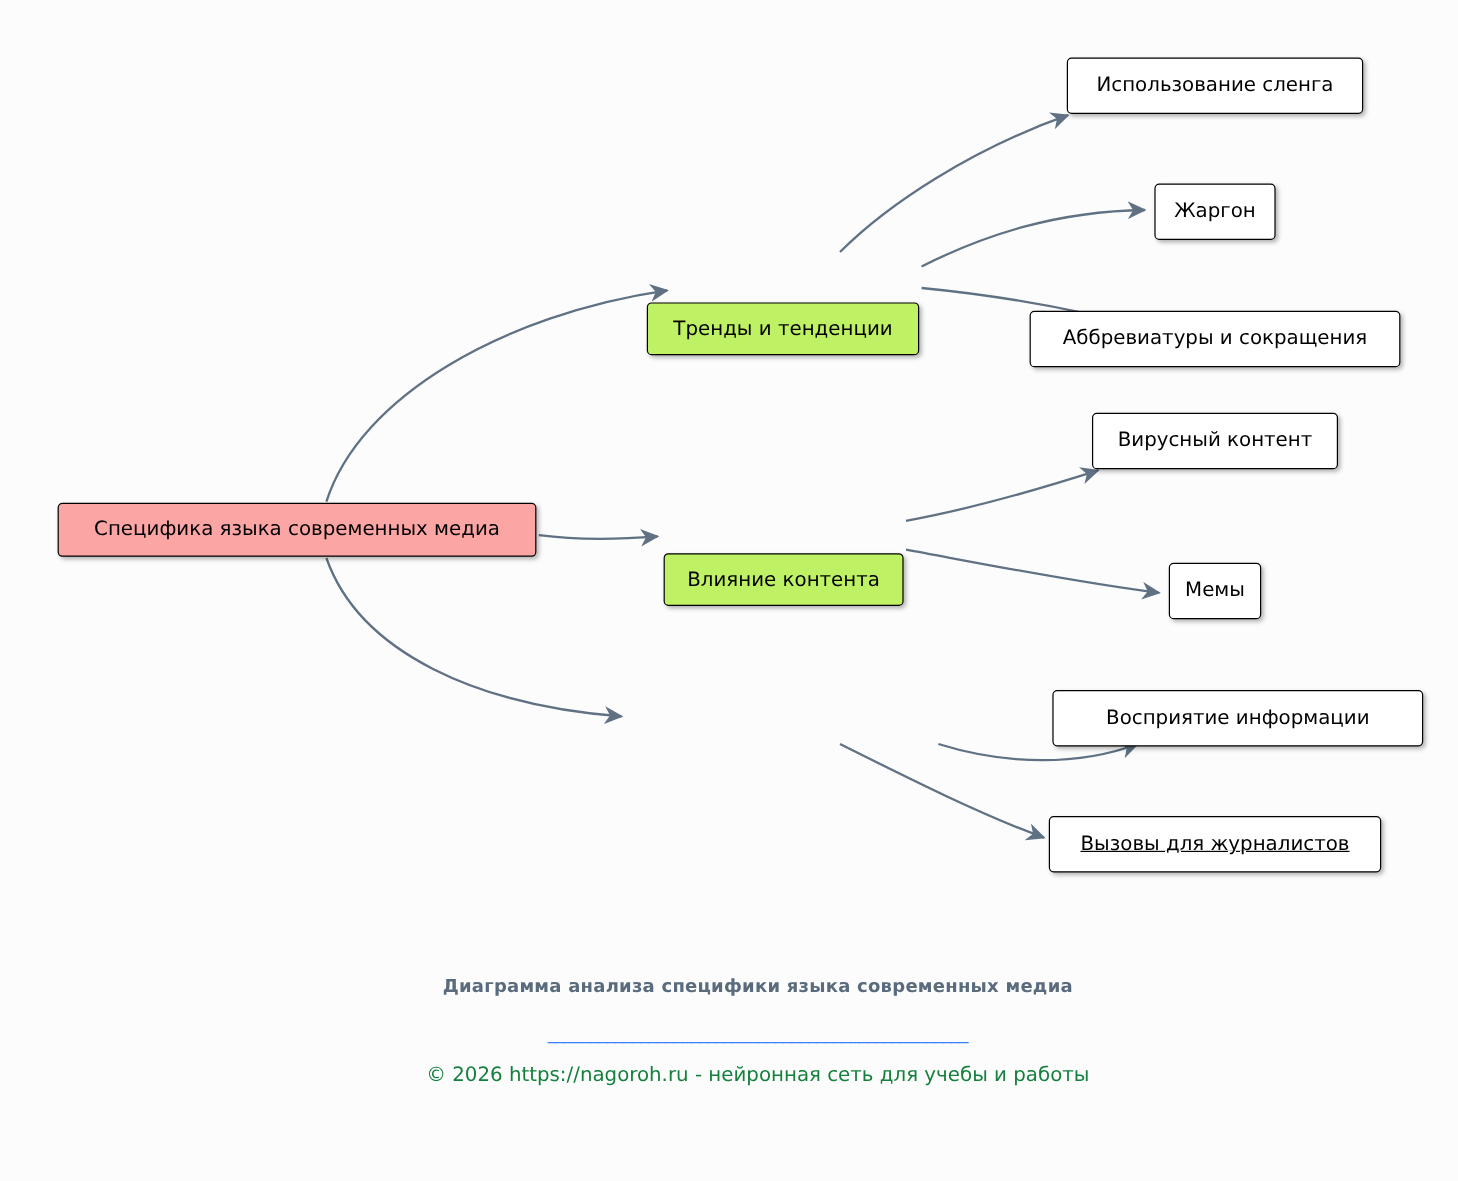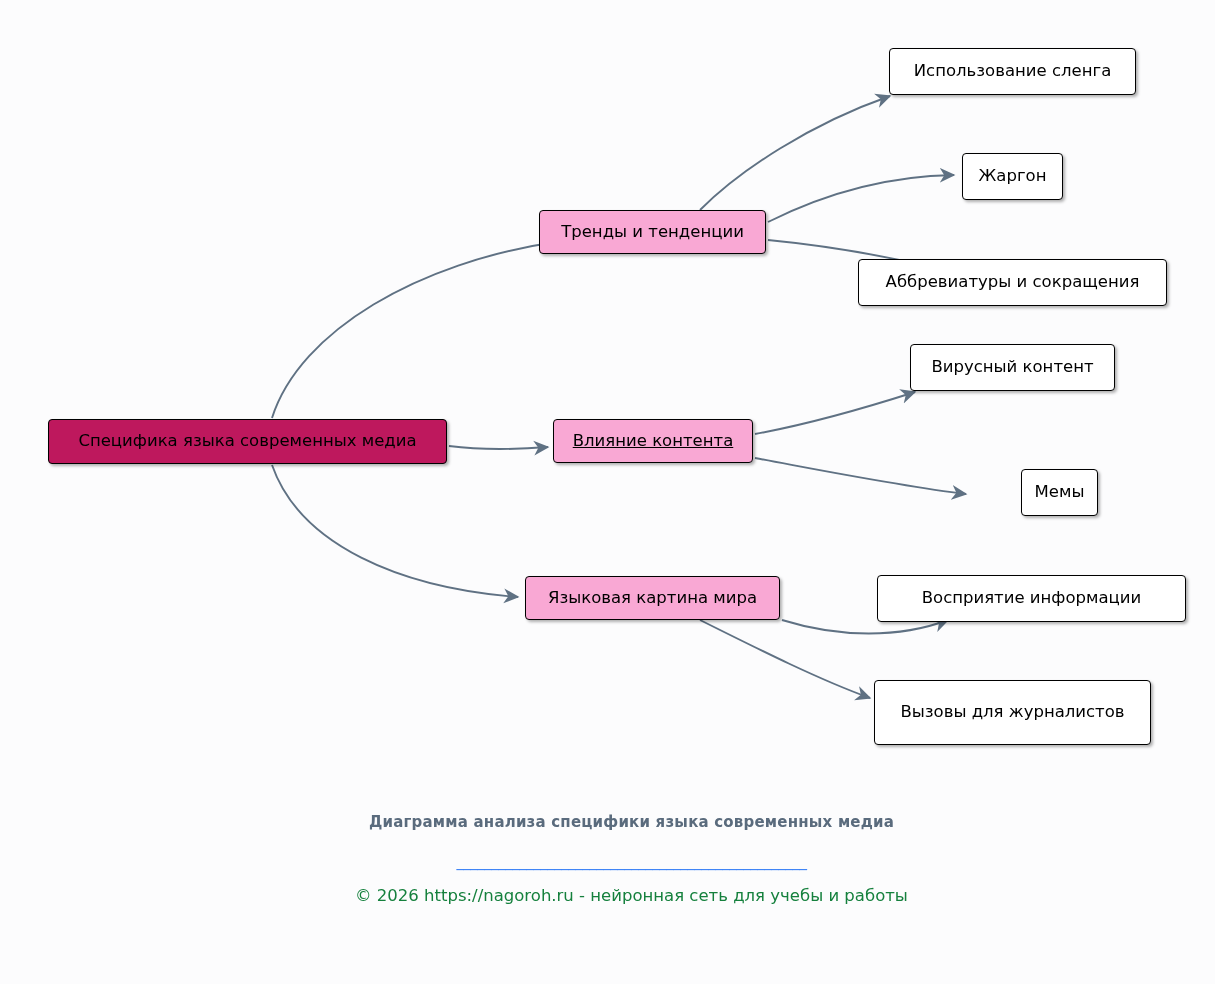--- a/index.html
+++ b/index.html
@@ -31,22 +31,22 @@
     justify-content: center;
     border-radius: 4px;
     border: 1.6px solid #000000;
     font-family: "DejaVu Sans", sans-serif;
     font-size: 16.5px;
     color: #000000;
     white-space: nowrap;
     line-height: 1;
     filter: drop-shadow(2.5px 2.5px 1.6px rgba(0,0,0,0.30));
   }
-  .node.root   { background: #be185d; }
-  .node.branch { background: #f9a8d4; }
+  .node.root   { background: #fca5a5; }
+  .node.branch { background: #bef264; margin-top: 42px; }
   .node.leaf   { background: #ffffff; }
 
   .footer {
     position: absolute;
     left: 0;
     width: 1215px;
     text-align: center;
     font-family: "DejaVu Sans", sans-serif;
     padding-left: 24px;
   }
@@ -103,37 +103,36 @@
 
       <path d="M 782,620 C 840,638 900,638 948,620"></path>
       <path d="M 700,620 C 760,650 820,680 870,698"></path>
     </g>
   </svg>
 
   <div class="node root" style="left:48px; top:419px; width:399px; height:45px;">Специфика языка современных медиа</div>
 
   <div class="node branch" style="left:539px; top:210px; width:227px; height:44px;">Тренды и тенденции</div>
 
-  <div class="node branch" style="left:553px; top:419px; width:200px; height:44px;text-decoration:underline;">Влияние контента</div>
+  <div class="node branch" style="left:553px; top:419px; width:200px; height:44px;">Влияние контента</div>
 
-  <div class="node branch" style="left:525px; top:576px; width:255px; height:44px;">Языковая картина мира</div>
 
   <div class="node leaf" style="left:889px; top:48px; width:247px; height:47px;">Использование сленга</div>
 
   <div class="node leaf" style="left:962px; top:153px; width:101px; height:47px;">Жаргон</div>
 
   <div class="node leaf" style="left:858px; top:259px; width:309px; height:47px;">Аббревиатуры и сокращения</div>
 
   <div class="node leaf" style="left:910px; top:344px; width:205px; height:47px;">Вирусный контент</div>
 
-  <div class="node leaf" style="left:974px; top:469px; width:77px; height:47px;margin-left:47px;">Мемы</div>
+  <div class="node leaf" style="left:974px; top:469px; width:77px; height:47px;">Мемы</div>
 
   <div class="node leaf" style="left:877px; top:575px; width:309px; height:47px;">Восприятие информации</div>
 
-  <div class="node leaf" style="left:874px; top:680px; width:277px; height:65px;">Вызовы для журналистов</div>
+  <div class="node leaf" style="left:874px; top:680px; width:277px; height:47px;text-decoration:underline;">Вызовы для журналистов</div>
 
   <div class="footer footer-title">
     <span class="t-wrap">Диаграмма анализа специфики языка современных медиа</span>
   </div>
 
   <div class="footer footer-rule">__________________________________________________</div>
 
   <div class="footer footer-credit">© 2026 https://nagoroh.ru - нейронная сеть для учебы и работы</div>
 
 </div>

